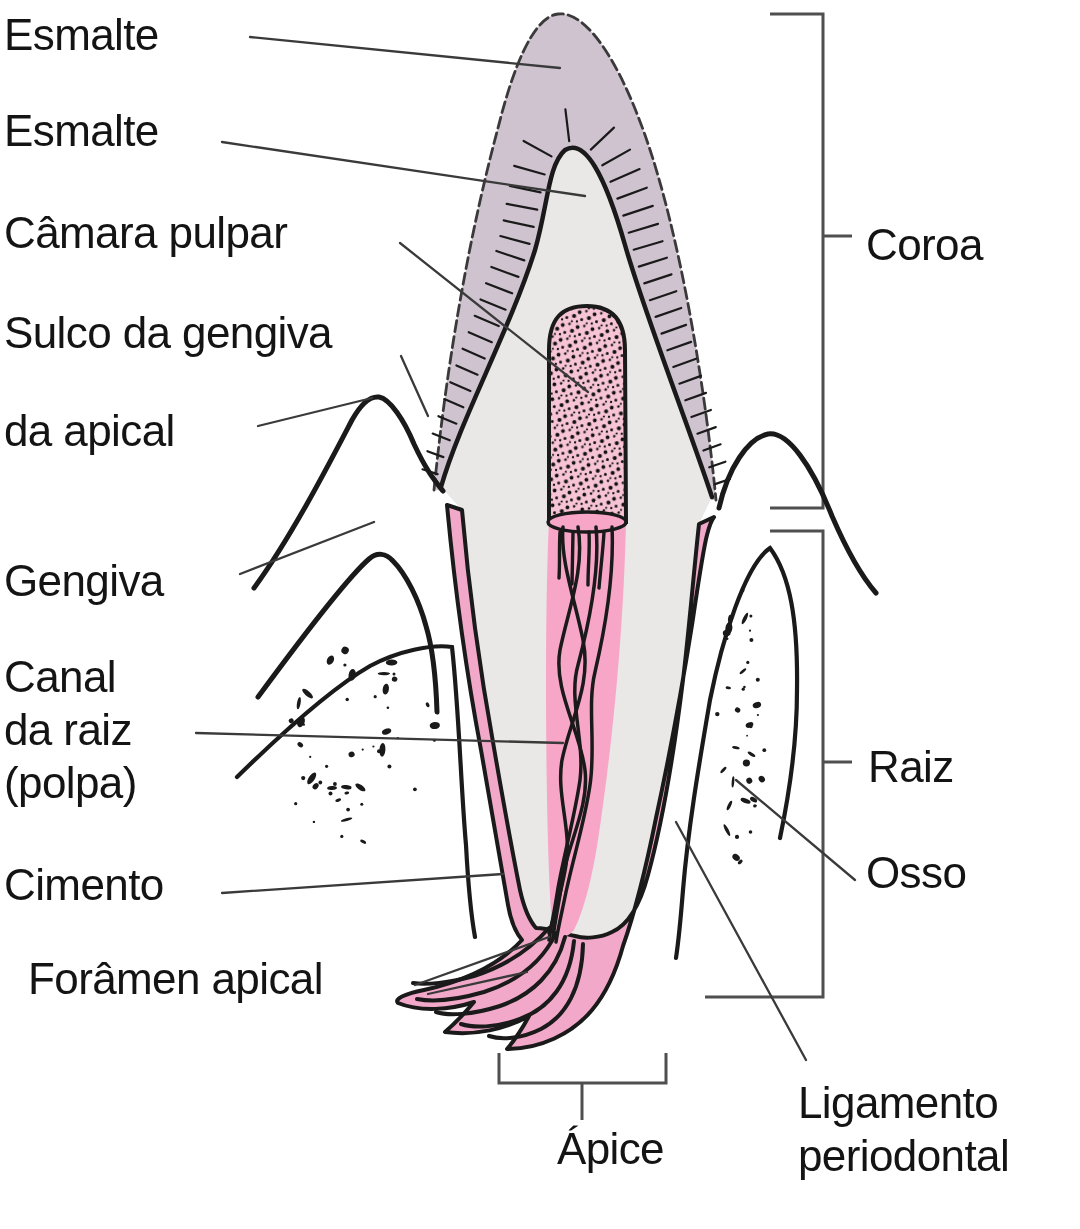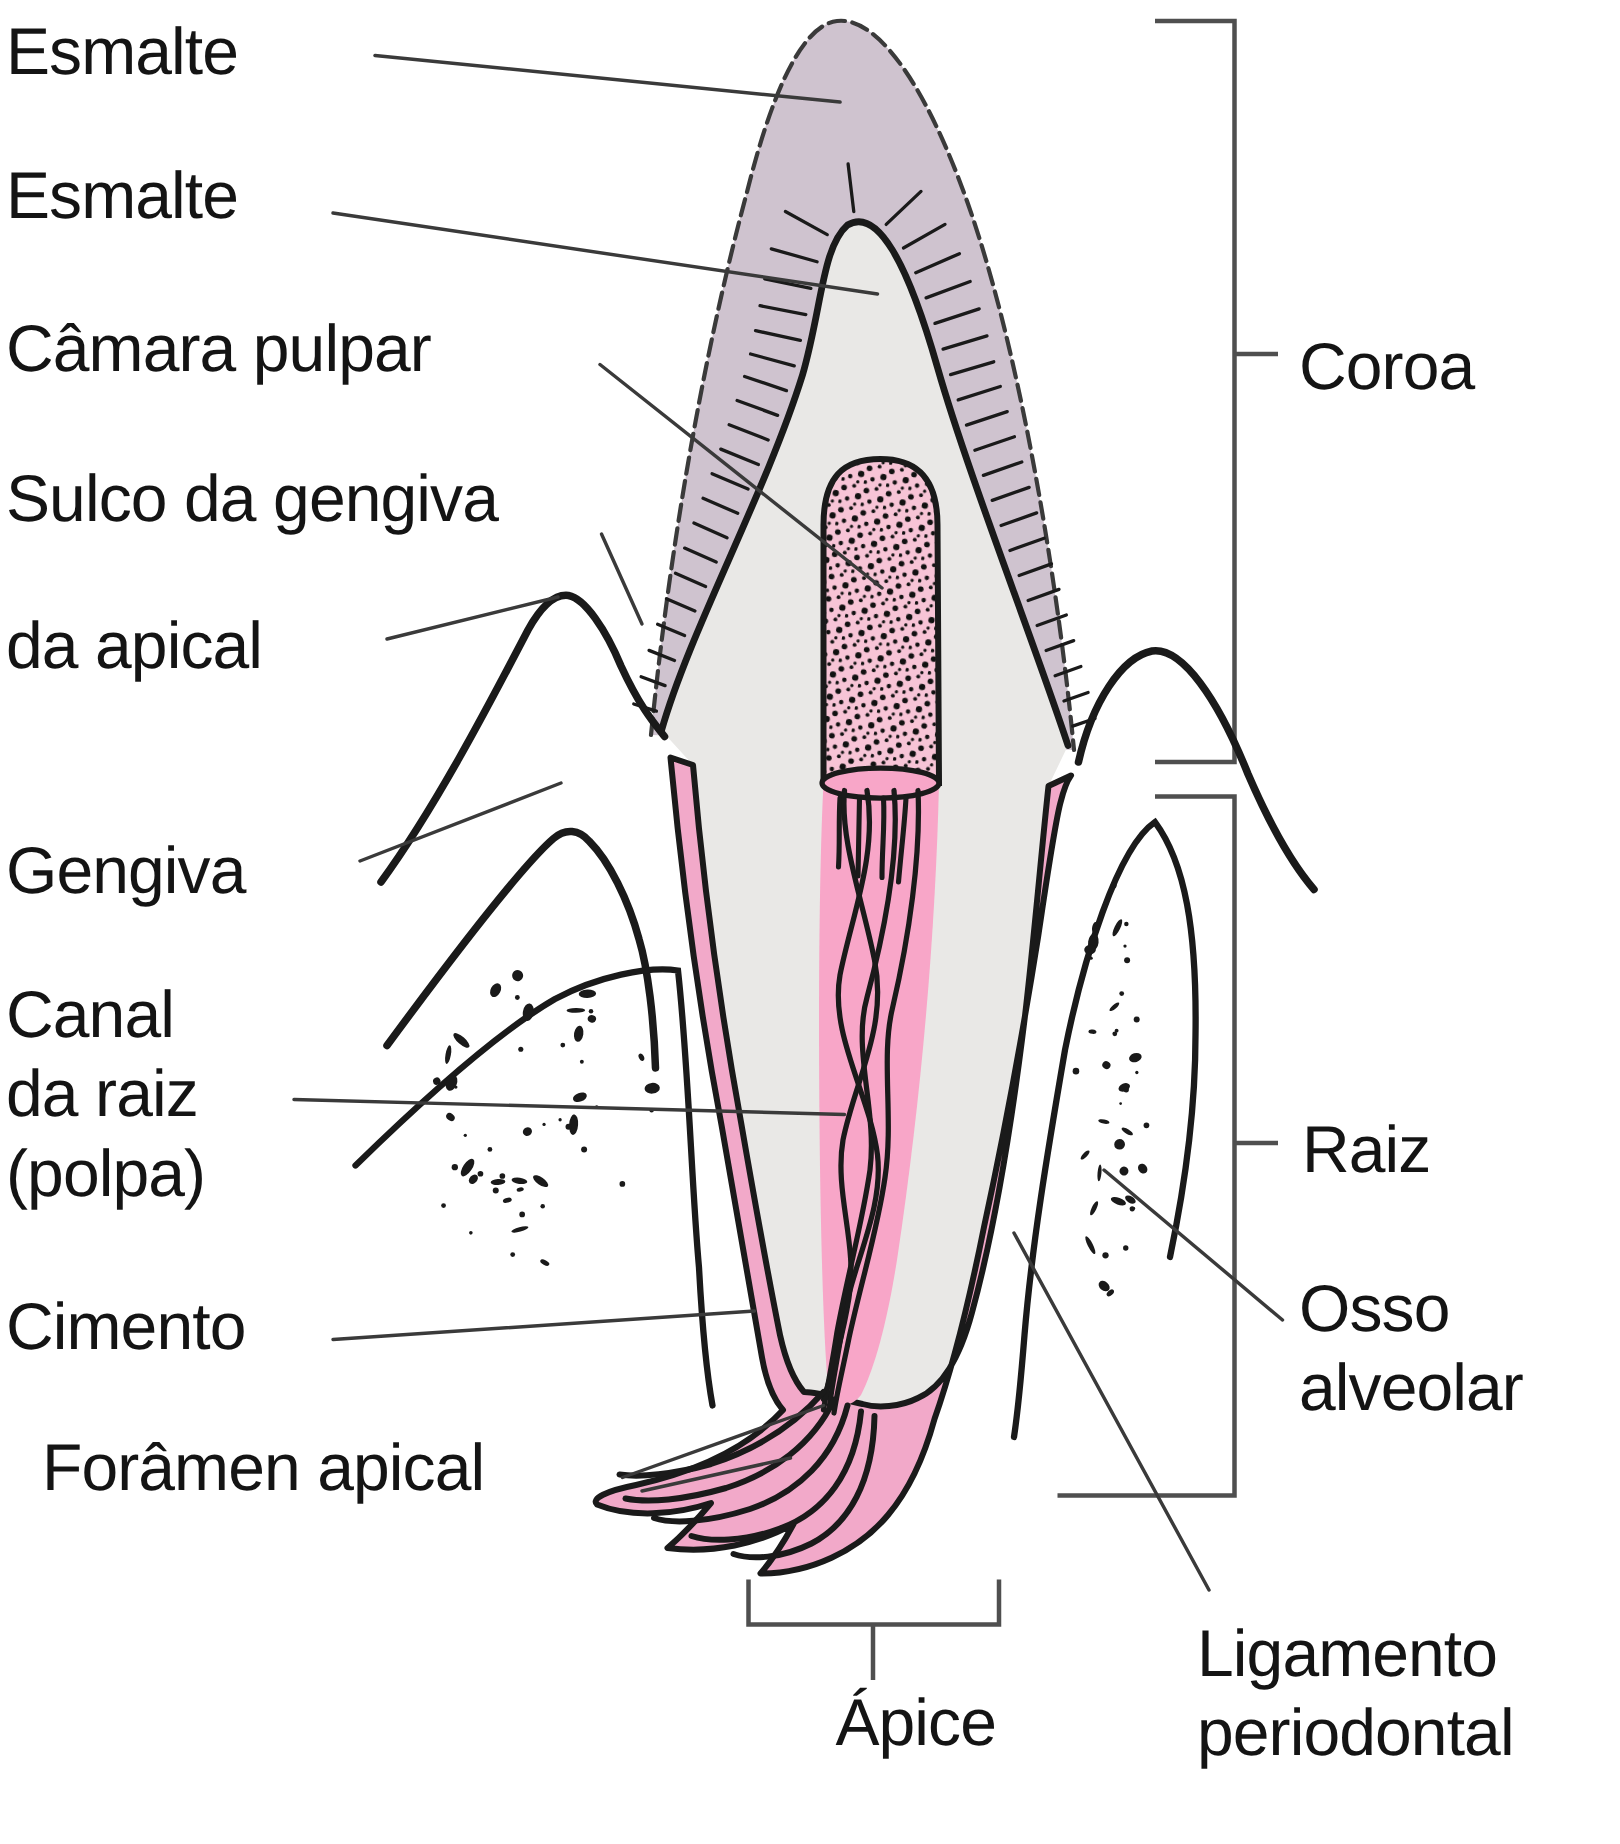--- a/index.html
+++ b/index.html
@@ -323,21 +323,20 @@
     </div>
 
   <div class="label" style="left:866px;top:218px">
       <span>Coroa</span>
     </div>
   <div class="label" style="left:868px;top:740px">
       <span>Raiz</span>
     </div>
   <div class="label" style="left:866px;top:846px">
     <span>Osso</span>
-    <span>alveolar</span>
   </div>
   <div class="label" style="left:798px;top:1076px">
     <span>Ligamento</span>
     <span>periodontal</span>
   </div>
   <div class="label" style="left:500px;top:1122px;width:164px;text-align:right">
       <span>Ápice</span>
     </div>
 </div>
 

